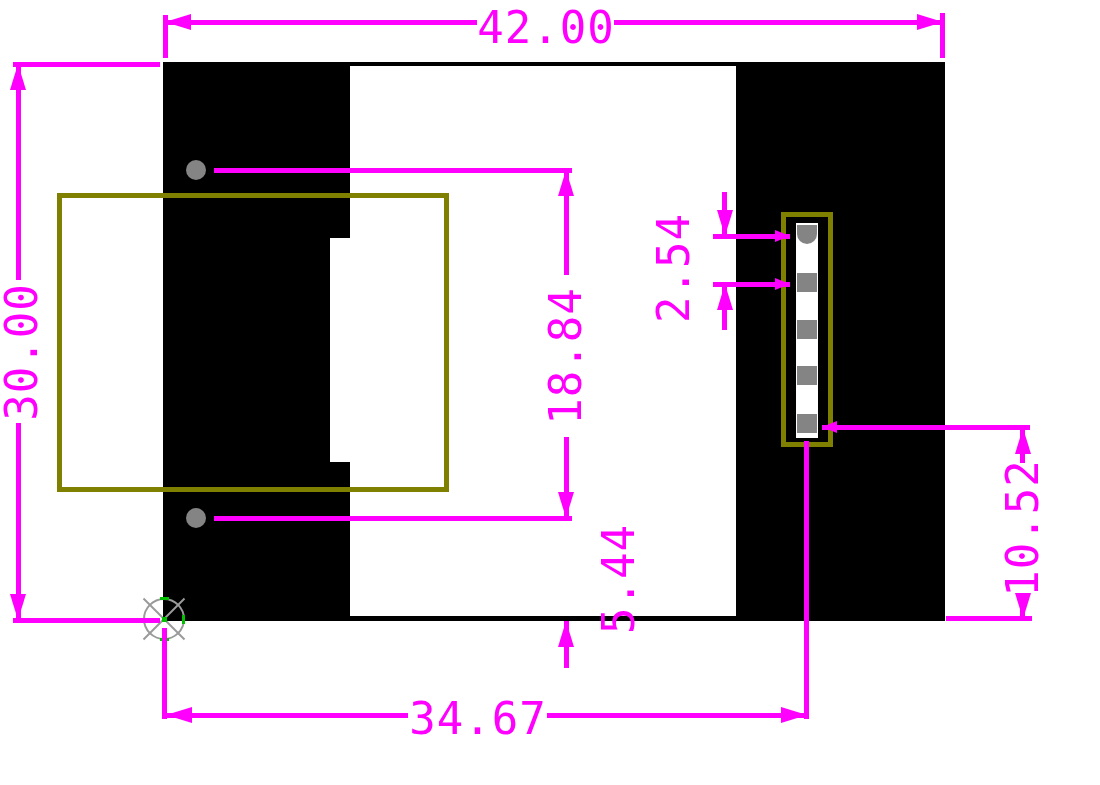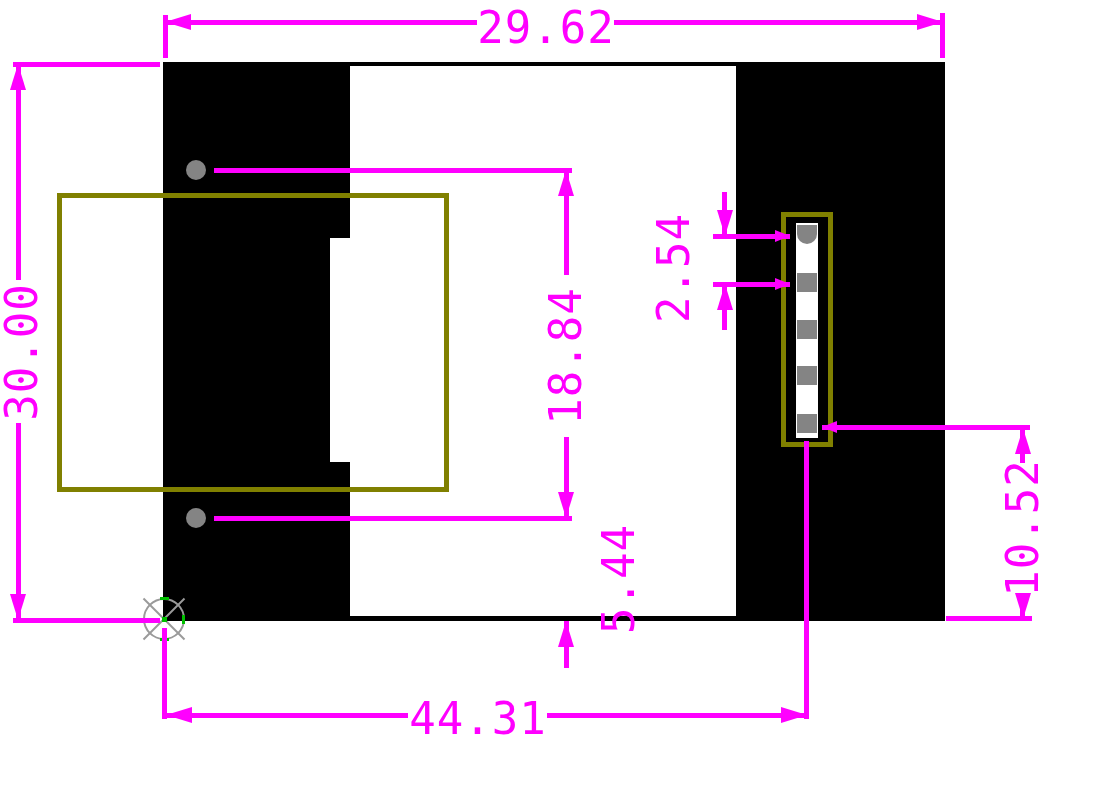--- a/index.html
+++ b/index.html
@@ -67,21 +67,21 @@
     <div class="gtick" style="left:162px;top:617px;width:5px;height:5px;"></div>
   </div>
 
   <div>
     <div class="mline" style="left:163px;top:15px;width:5px;height:43px;"></div>
     <div class="mline" style="left:940px;top:13px;width:5px;height:45px;"></div>
     <div class="mline" style="left:165px;top:20px;width:312px;height:5px;"></div>
     <div class="mline" style="left:614px;top:20px;width:329px;height:5px;"></div>
     <div class="ar ar-l" style="left:165px;top:14px;"></div>
     <div class="ar ar-r" style="left:917px;top:14px;"></div>
-    <div class="dtxt" style="left:546px;top:28px;">29.62</div>
+    <div class="dtxt" style="left:546px;top:28px;">42.00</div>
   </div>
 
   <div>
     <div class="mline" style="left:13px;top:62px;width:147px;height:5px;"></div>
     <div class="mline" style="left:13px;top:618px;width:147px;height:5px;"></div>
     <div class="mline" style="left:16px;top:64px;width:5px;height:216px;"></div>
     <div class="mline" style="left:16px;top:423px;width:5px;height:197px;"></div>
     <div class="ar ar-u" style="left:10px;top:64px;"></div>
     <div class="ar ar-d" style="left:10px;top:594px;"></div>
     <div class="dtxt rot" style="left:22px;top:352px;">30.00</div>
@@ -126,16 +126,16 @@
     <div class="dtxt rot" style="left:1023px;top:528px;">10.52</div>
   </div>
 
   <div>
     <div class="mline" style="left:162px;top:628px;width:5px;height:91px;"></div>
     <div class="mline" style="left:804px;top:441px;width:5px;height:278px;"></div>
     <div class="mline" style="left:166px;top:713px;width:242px;height:5px;"></div>
     <div class="mline" style="left:547px;top:713px;width:260px;height:5px;"></div>
     <div class="ar ar-l" style="left:166px;top:707px;"></div>
     <div class="ar ar-r" style="left:781px;top:707px;"></div>
-    <div class="dtxt" style="left:478px;top:719px;">44.31</div>
+    <div class="dtxt" style="left:478px;top:719px;">34.67</div>
   </div>
 
 </div>
 
 </body></html>

